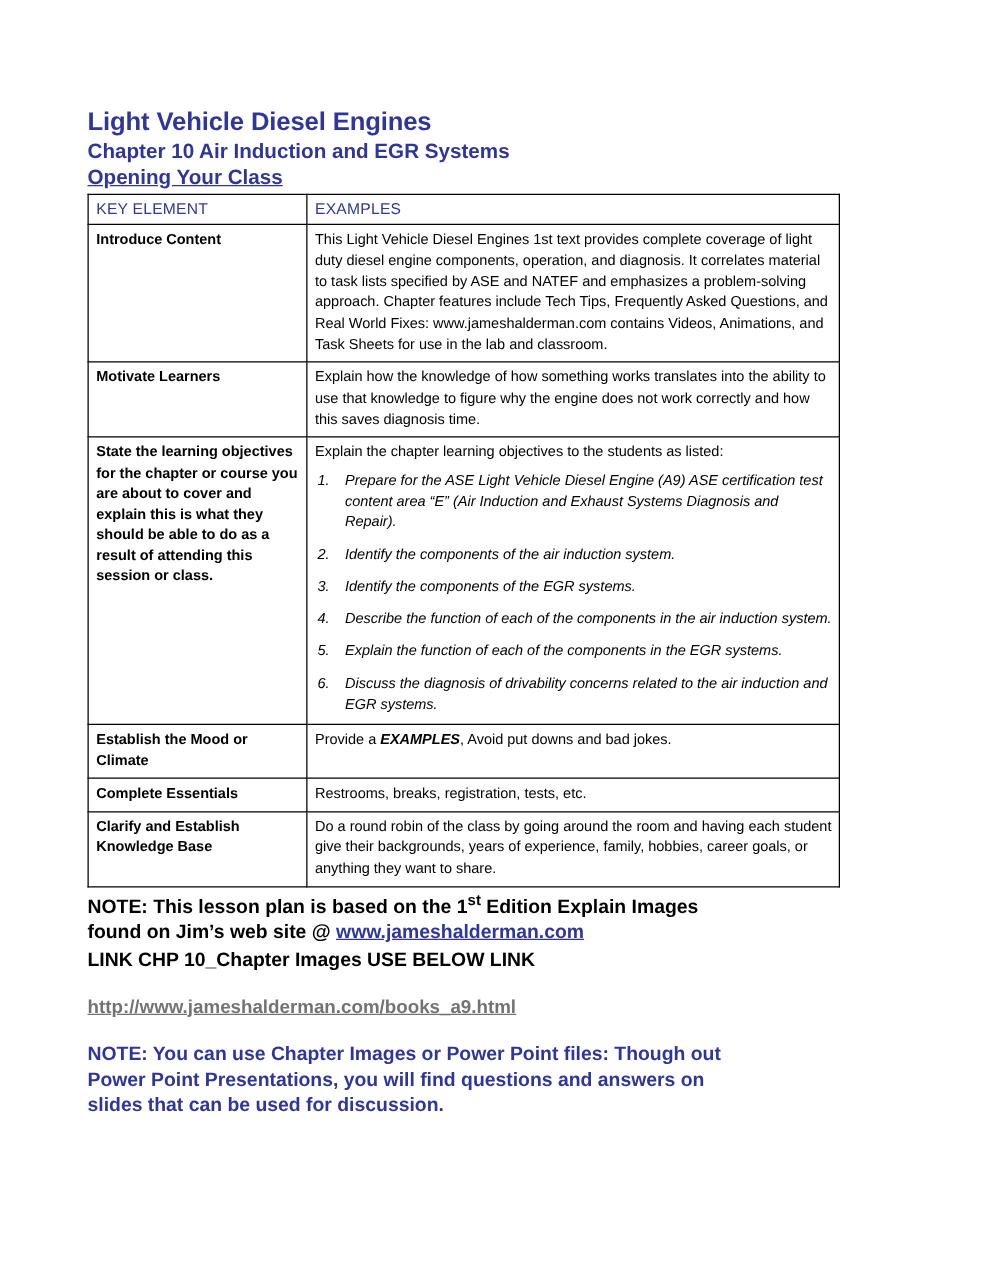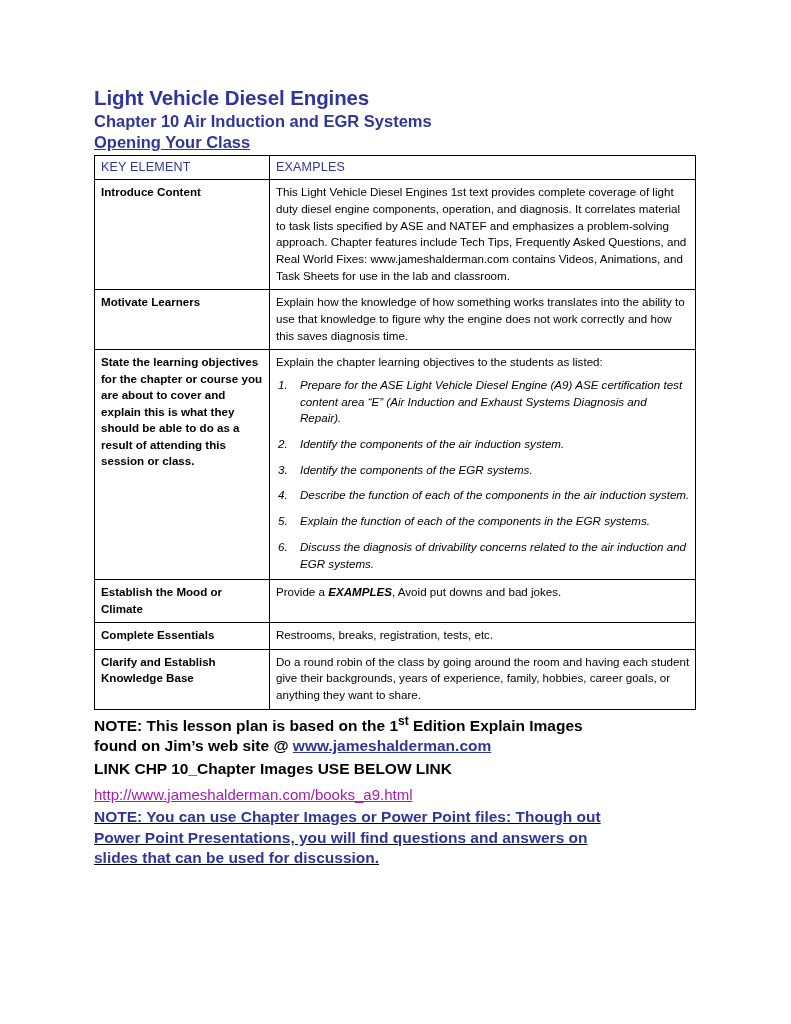--- a/index.html
+++ b/index.html
@@ -11,21 +11,21 @@
   body {
     width: 791px;
     height: 1024px;
     font-family: "Liberation Sans", sans-serif;
     color: #000000;
     position: relative;
   }
   .page {
     width: 791px;
     height: 852px;
-    padding: 86px 92px 0 94px;
+    padding: 86px 92px 0 70px;
     position: relative;
   }
   .doc-title {
     font-size: 20.5px;
     font-weight: bold;
     color: #2f3699;
     line-height: 1.18;
     margin: 0 0 2px 0;
     letter-spacing: -0.1px;
   }
@@ -115,36 +115,35 @@
     font-weight: bold;
   }
   .note-blue {
     font-size: 15.5px;
     font-weight: bold;
     color: #2f3699;
     line-height: 1.32;
   }
   .note-link-line {
     font-size: 15px;
-    font-weight: normal;
-    color: #a21caf;
+    font-weight: bold;
+    color: #737373;
     text-decoration: underline;
     line-height: 1.38;
-    margin-top: 5px;
+    margin-top: 16px;
   }
   .note-black {
     font-size: 15.5px;
     font-weight: bold;
     color: #000000;
     line-height: 1.34;
     margin-top: 2px;
   }
   .note-blue-block {
-    margin-top: 2px;
-    text-decoration: underline;
+    margin-top: 18px;
   }
   .italic-bold { font-style: italic; font-weight: bold; }
 </style>
 </head>
 <body>
 
 <div class="page">
 
   <h1 class="doc-title">Light Vehicle Diesel Engines</h1>
   <h2 class="doc-subtitle">Chapter 10 Air Induction and EGR Systems</h2>

